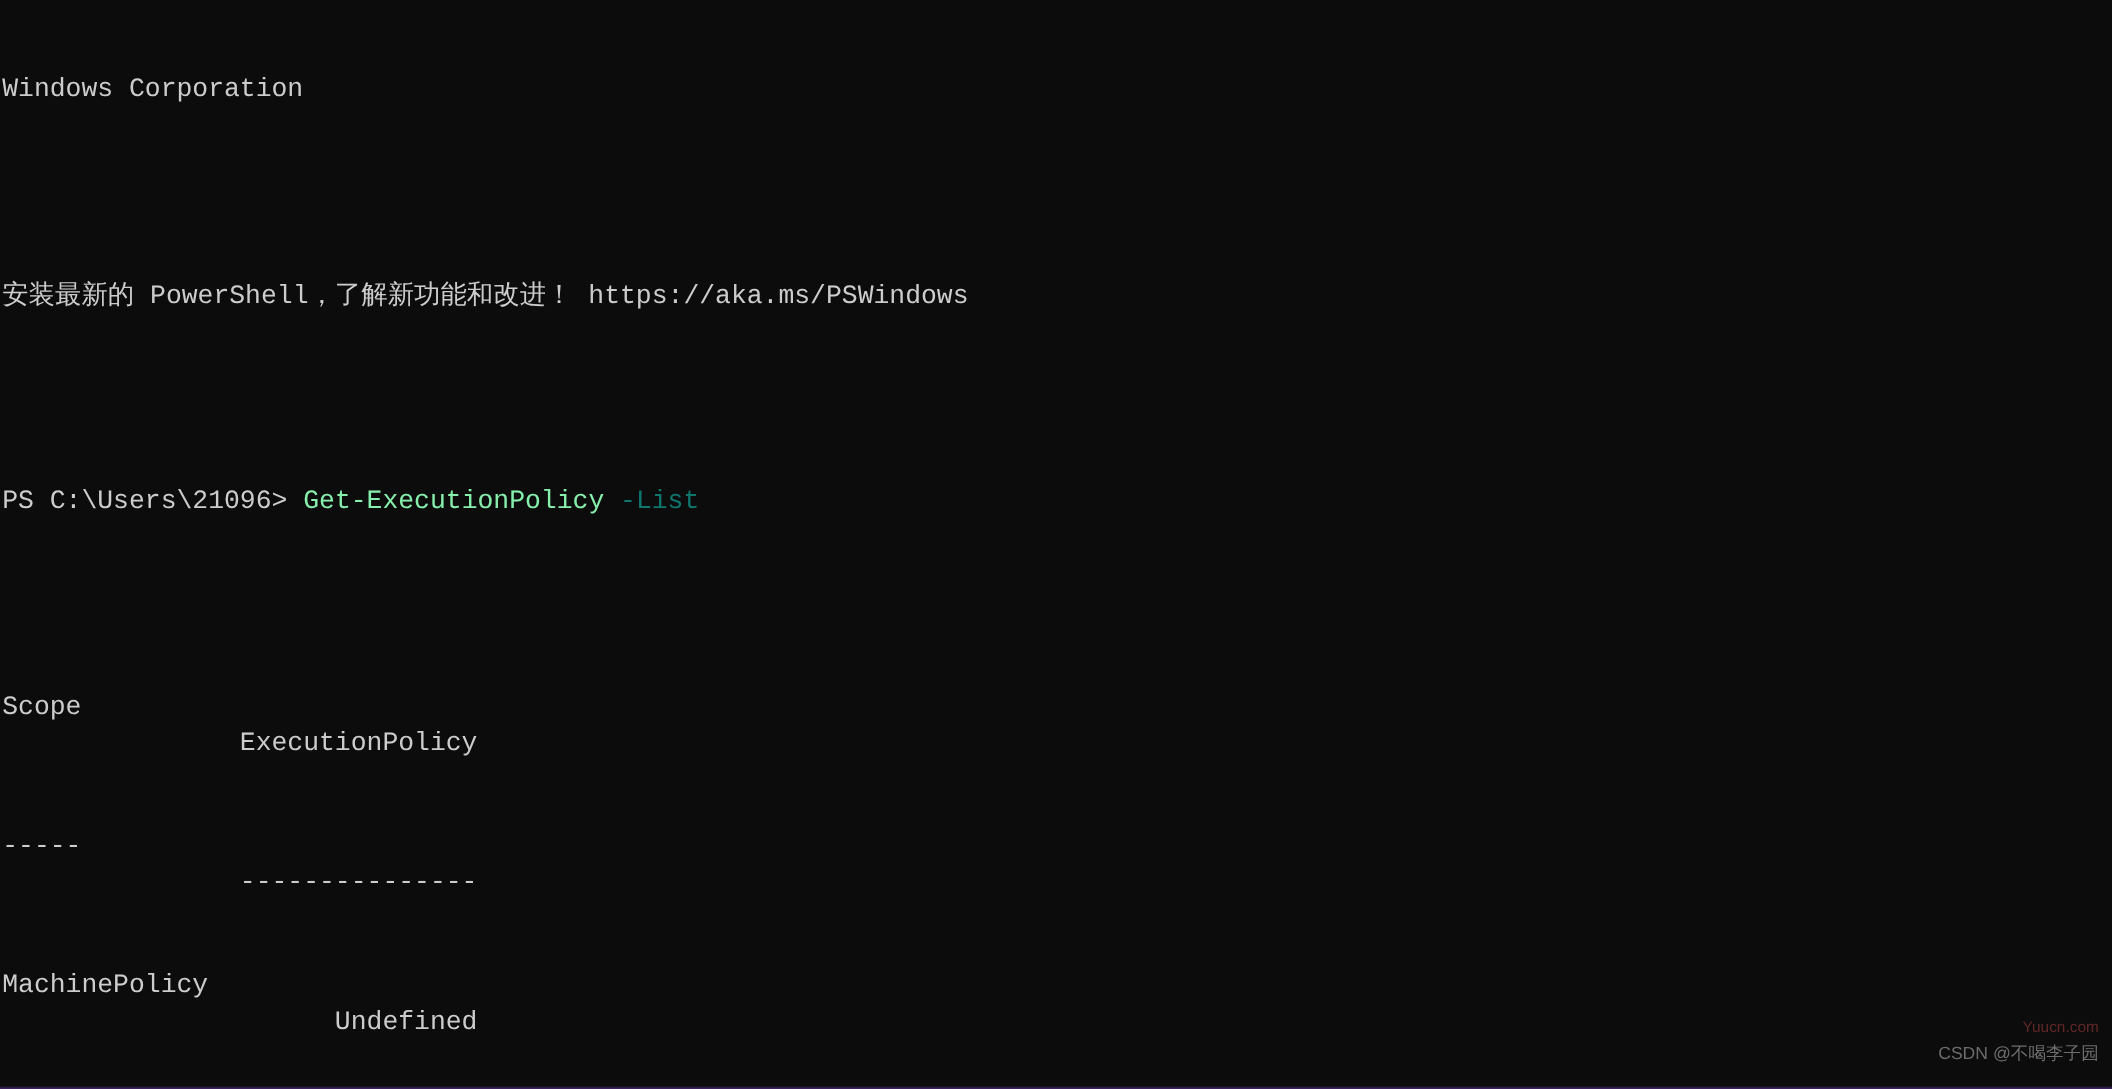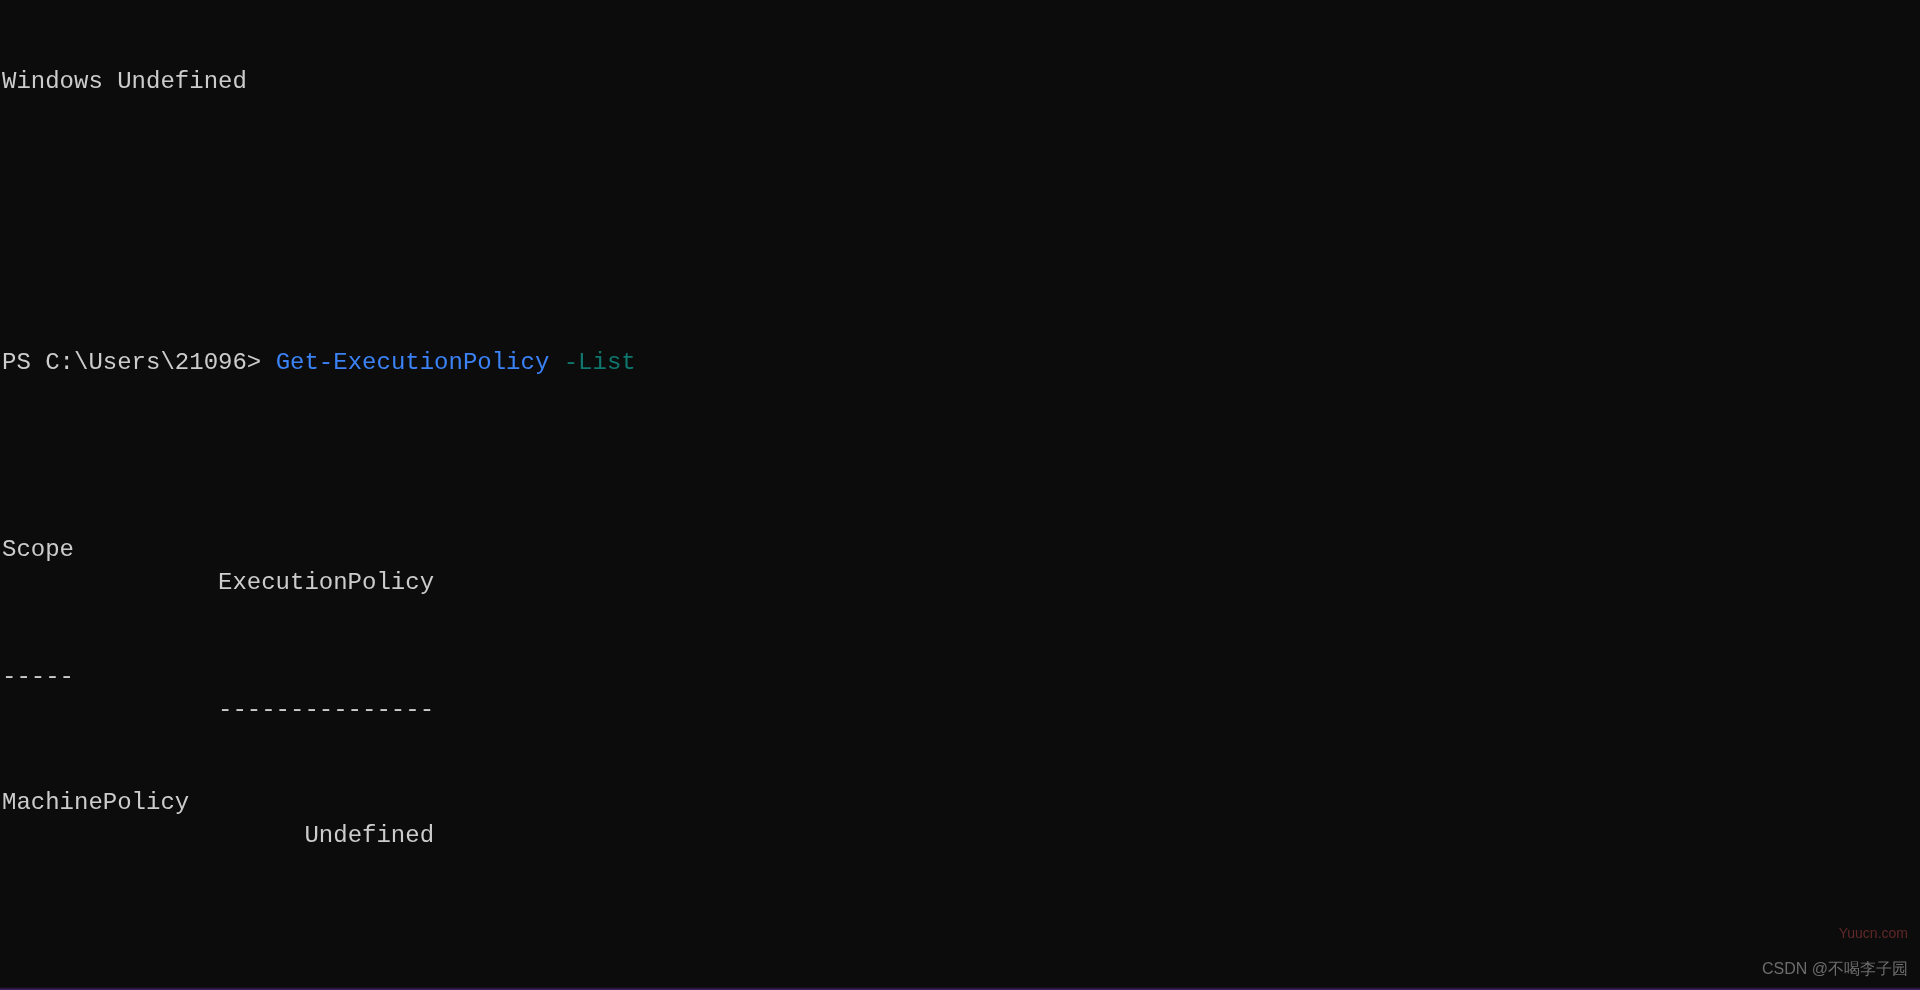--- a/index.html
+++ b/index.html
@@ -24,21 +24,21 @@
       font-family: Consolas, 'Courier New', monospace;
     }
     .line {
       display: block;
       min-height: 1.3em;
     }
     .prompt {
       color: #cccccc;
     }
     .cmd-yellow {
-      color: #3b82f6;
+      color: #86efac;
     }
     .cmd-gray {
       color: #0f766e;
     }
     .table-header {
       display: flex;
     }
     .table-sep {
       display: flex;
     }
@@ -62,41 +62,42 @@
       right: 12px;
       bottom: 48px;
       color: #6b2b2b;
       font-size: 14px;
       font-family: Arial, sans-serif;
       opacity: 0.9;
     }
     .watermark-bottom {
       position: absolute;
       right: 12px;
-      bottom: 10px;
+      bottom: 20px;
       color: #777;
       font-size: 16px;
       font-family: "Microsoft YaHei", sans-serif;
       opacity: 0.9;
     }
     .bottom-border {
       position: absolute;
       left: 0;
       right: 0;
       bottom: 0;
       height: 3px;
       background: linear-gradient(to top, rgba(120,60,200,0.5), transparent);
     }
   </style>
 </head>
 <body>
 
 <div class="terminal-content">
-  <span class="line">Windows Undefined</span>
+  <span class="line">Windows Corporation</span>
   <span class="line"> </span>
+  <span class="line"><span>安装最新的 PowerShell，了解新功能和改进！</span><span> </span><span>https://aka.ms/PSWindows</span></span>
   <span class="line"> </span>
   <span class="line"><span class="prompt">PS C:\Users\21096&gt; </span><span class="cmd-yellow">Get-ExecutionPolicy</span><span class="cmd-gray"> -List</span></span>
   <span class="line"> </span>
   <span class="line table-header"><span class="col-scope">Scope</span><span class="col-policy">ExecutionPolicy</span></span>
   <span class="line table-sep"><span class="col-scope">-----</span><span class="col-policy">---------------</span></span>
   <span class="line table-row"><span class="col-scope">MachinePolicy</span><span class="col-policy">Undefined</span></span>
   
   
   
   

